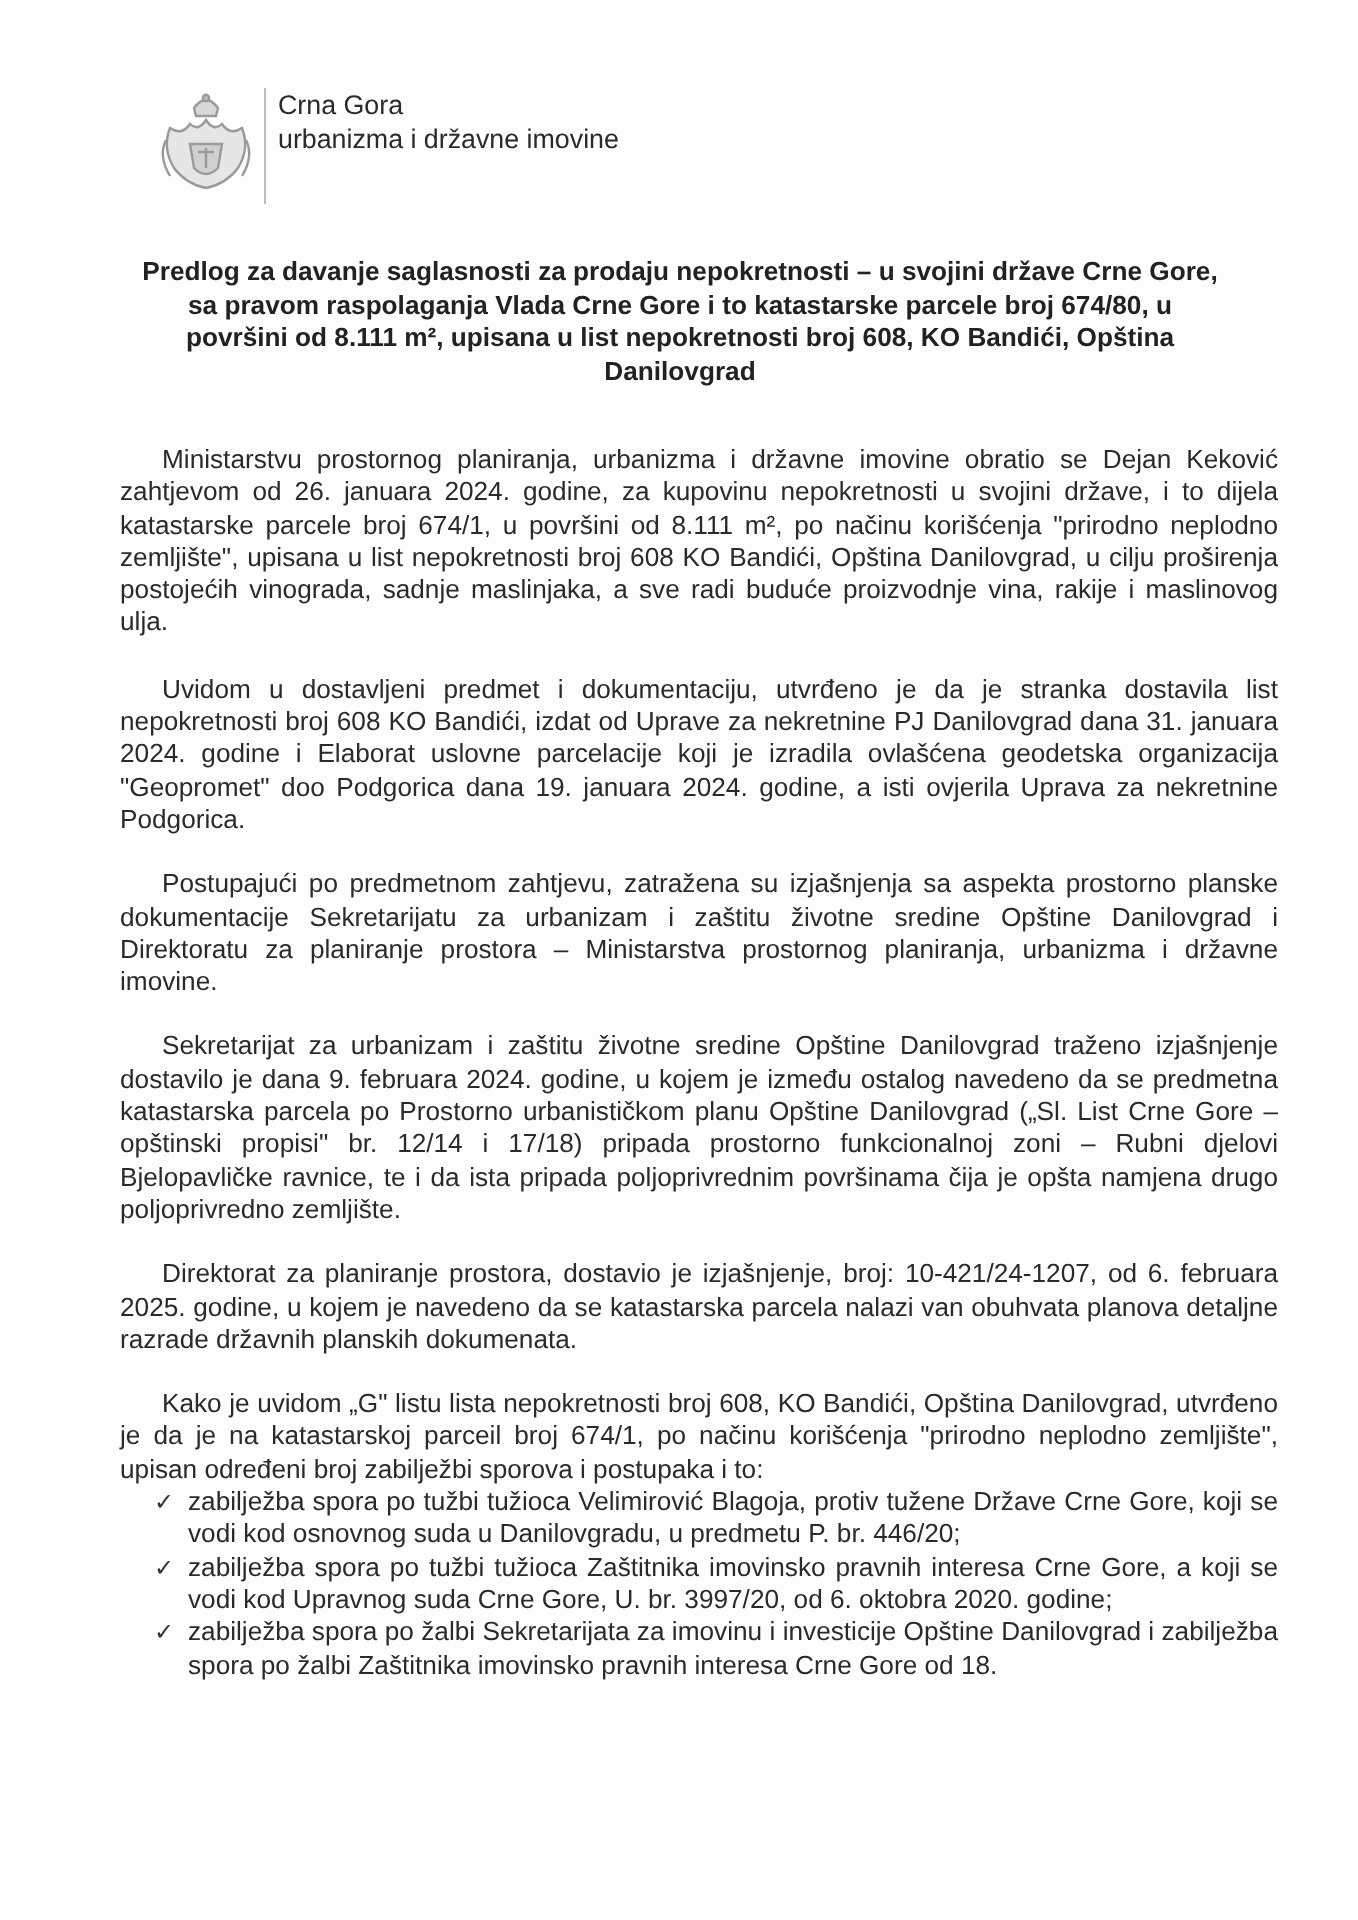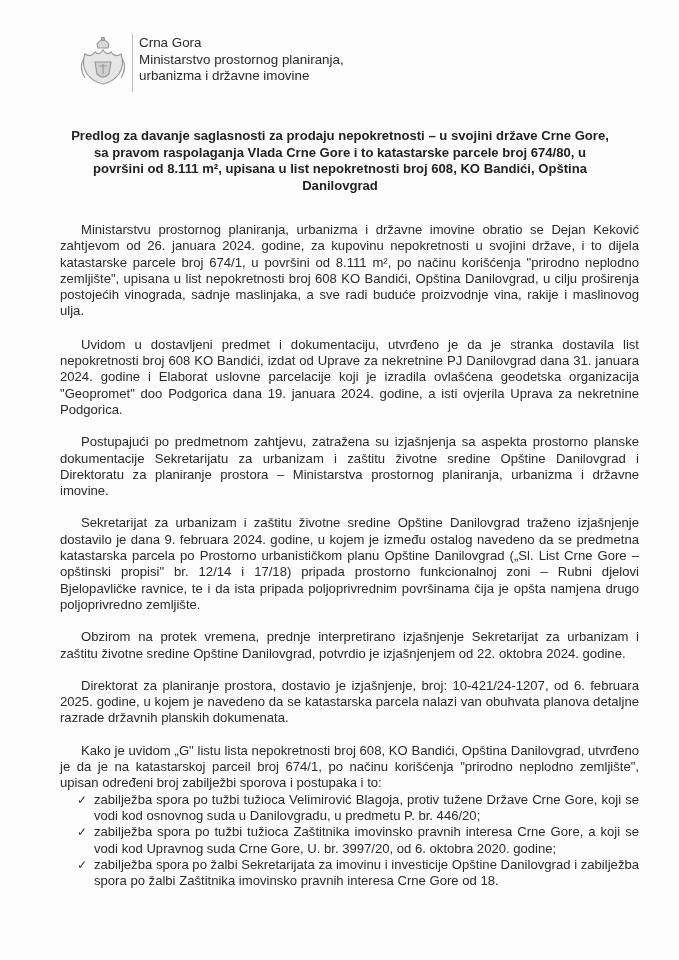--- a/index.html
+++ b/index.html
@@ -3,21 +3,21 @@
 <meta charset="utf-8">
 <style>
   html, body { margin: 0; padding: 0; background: #ffffff; }
   body {
     width: 679px; height: 960px; overflow: hidden; position: relative;
     font-family: "Liberation Sans", sans-serif; color: #262626;
   }
   .page { position: absolute; left: 0; top: 0; width: 679px; height: 960px; background: #fdfdfd; }
 
   
-  .header { position: absolute; top: 6px; left: 0; width: 585px; height: 80px; padding-left: 16px; }
+  .header { position: absolute; top: 16px; left: 0; width: 585px; height: 80px; padding-left: 16px; }
   .crest { position: absolute; left: 75px; top: 28px; width: 56px; height: 56px; }
   .divider-v { position: absolute; left: 132px; top: 28px; width: 1px; height: 58px; background: #bdbdbd; }
   .org { position: absolute; left: 139px; top: 29px; font-size: 13.4px; line-height: 16.5px; color: #2a2a2a; }
   .org div { white-space: nowrap; }
   .contact { position: absolute; right: 59px; top: 31px; font-size: 10.6px; line-height: 12.6px; text-align: right; color: #2e2e2e; }
   .contact div { white-space: nowrap; }
 
   
   .title {
     position: absolute; left: 70px; top: 128px; width: 540px;
@@ -46,33 +46,31 @@
           <path d="M10 20 Q6 30 12 40 Q18 48 28 50 Q38 48 44 40 Q50 30 46 20 Q40 24 36 18 Q32 22 28 16 Q24 22 20 18 Q16 24 10 20 Z" fill="#e6e6e6"></path>
           <path d="M20 28 L36 28 L34 40 Q28 46 22 40 Z" fill="#d0d0d0"></path>
           <path d="M24 32 L32 32 M28 30 L28 40"></path>
           <path d="M8 26 Q4 34 10 44 M48 26 Q52 34 46 44"></path>
         </g>
       </svg>
     </div>
     <div class="divider-v"></div>
     <div class="org">
       <div>Crna Gora</div>
-      <div>Ministarstvo prostornog planiranja,</div>
       <div>urbanizma i državne imovine</div>
     </div>
   </div>
 
   <div class="title">Predlog za davanje saglasnosti za prodaju nepokretnosti – u svojini države Crne Gore, sa pravom raspolaganja Vlada Crne Gore i to katastarske parcele broj 674/80, u površini od 8.111 m², upisana u list nepokretnosti broj 608, KO Bandići, Opština Danilovgrad</div>
 
   <div class="body">
     <p class="para p1">Ministarstvu prostornog planiranja, urbanizma i državne imovine obratio se Dejan Keković zahtjevom od 26. januara 2024. godine, za kupovinu nepokretnosti u svojini države, i to dijela katastarske parcele broj 674/1, u površini od 8.111 m², po načinu korišćenja "prirodno neplodno zemljište", upisana u list nepokretnosti broj 608 KO Bandići, Opština Danilovgrad, u cilju proširenja postojećih vinograda, sadnje maslinjaka, a sve radi buduće proizvodnje vina, rakije i maslinovog ulja.</p>
     <p class="para">Uvidom u dostavljeni predmet i dokumentaciju, utvrđeno je da je stranka dostavila list nepokretnosti broj 608 KO Bandići, izdat od Uprave za nekretnine PJ Danilovgrad dana 31. januara 2024. godine i Elaborat uslovne parcelacije koji je izradila ovlašćena geodetska organizacija "Geopromet" doo Podgorica dana 19. januara 2024. godine, a isti ovjerila Uprava za nekretnine Podgorica.</p>
     <p class="para">Postupajući po predmetnom zahtjevu, zatražena su izjašnjenja sa aspekta prostorno planske dokumentacije Sekretarijatu za urbanizam i zaštitu životne sredine Opštine Danilovgrad i Direktoratu za planiranje prostora – Ministarstva prostornog planiranja, urbanizma i državne imovine.</p>
     <p class="para">Sekretarijat za urbanizam i zaštitu životne sredine Opštine Danilovgrad traženo izjašnjenje dostavilo je dana 9. februara 2024. godine, u kojem je između ostalog navedeno da se predmetna katastarska parcela po Prostorno urbanističkom planu Opštine Danilovgrad („Sl. List Crne Gore – opštinski propisi" br. 12/14 i 17/18) pripada prostorno funkcionalnoj zoni – Rubni djelovi Bjelopavličke ravnice, te i da ista pripada poljoprivrednim površinama čija je opšta namjena drugo poljoprivredno zemljište.</p>
-    <p class="para">Obzirom na protek vremena, prednje interpretirano izjašnjenje Sekretarijat za urbanizam i zaštitu životne sredine Opštine Danilovgrad, potvrdio je izjašnjenjem od 22. oktobra 2024. godine.</p>
     <p class="para">Direktorat za planiranje prostora, dostavio je izjašnjenje, broj: 10-421/24-1207, od 6. februara 2025. godine, u kojem je navedeno da se katastarska parcela nalazi van obuhvata planova detaljne razrade državnih planskih dokumenata.</p>
     <p class="para" style="margin-bottom:0">Kako je uvidom „G" listu lista nepokretnosti broj 608, KO Bandići, Opština Danilovgrad, utvrđeno je da je na katastarskoj parceil broj 674/1, po načinu korišćenja "prirodno neplodno zemljište", upisan određeni broj zabilježbi sporova i postupaka i to:</p>
     <ul class="checklist">
       <li>
         <span class="check">✓</span>
         <span>zabilježba spora po tužbi tužioca Velimirović Blagoja, protiv tužene Države Crne Gore, koji se vodi kod osnovnog suda u Danilovgradu, u predmetu P. br. 446/20;</span>
       </li>
       <li>
         <span class="check">✓</span>
         <span>zabilježba spora po tužbi tužioca Zaštitnika imovinsko pravnih interesa Crne Gore, a koji se vodi kod Upravnog suda Crne Gore, U. br. 3997/20, od 6. oktobra 2020. godine;</span>

